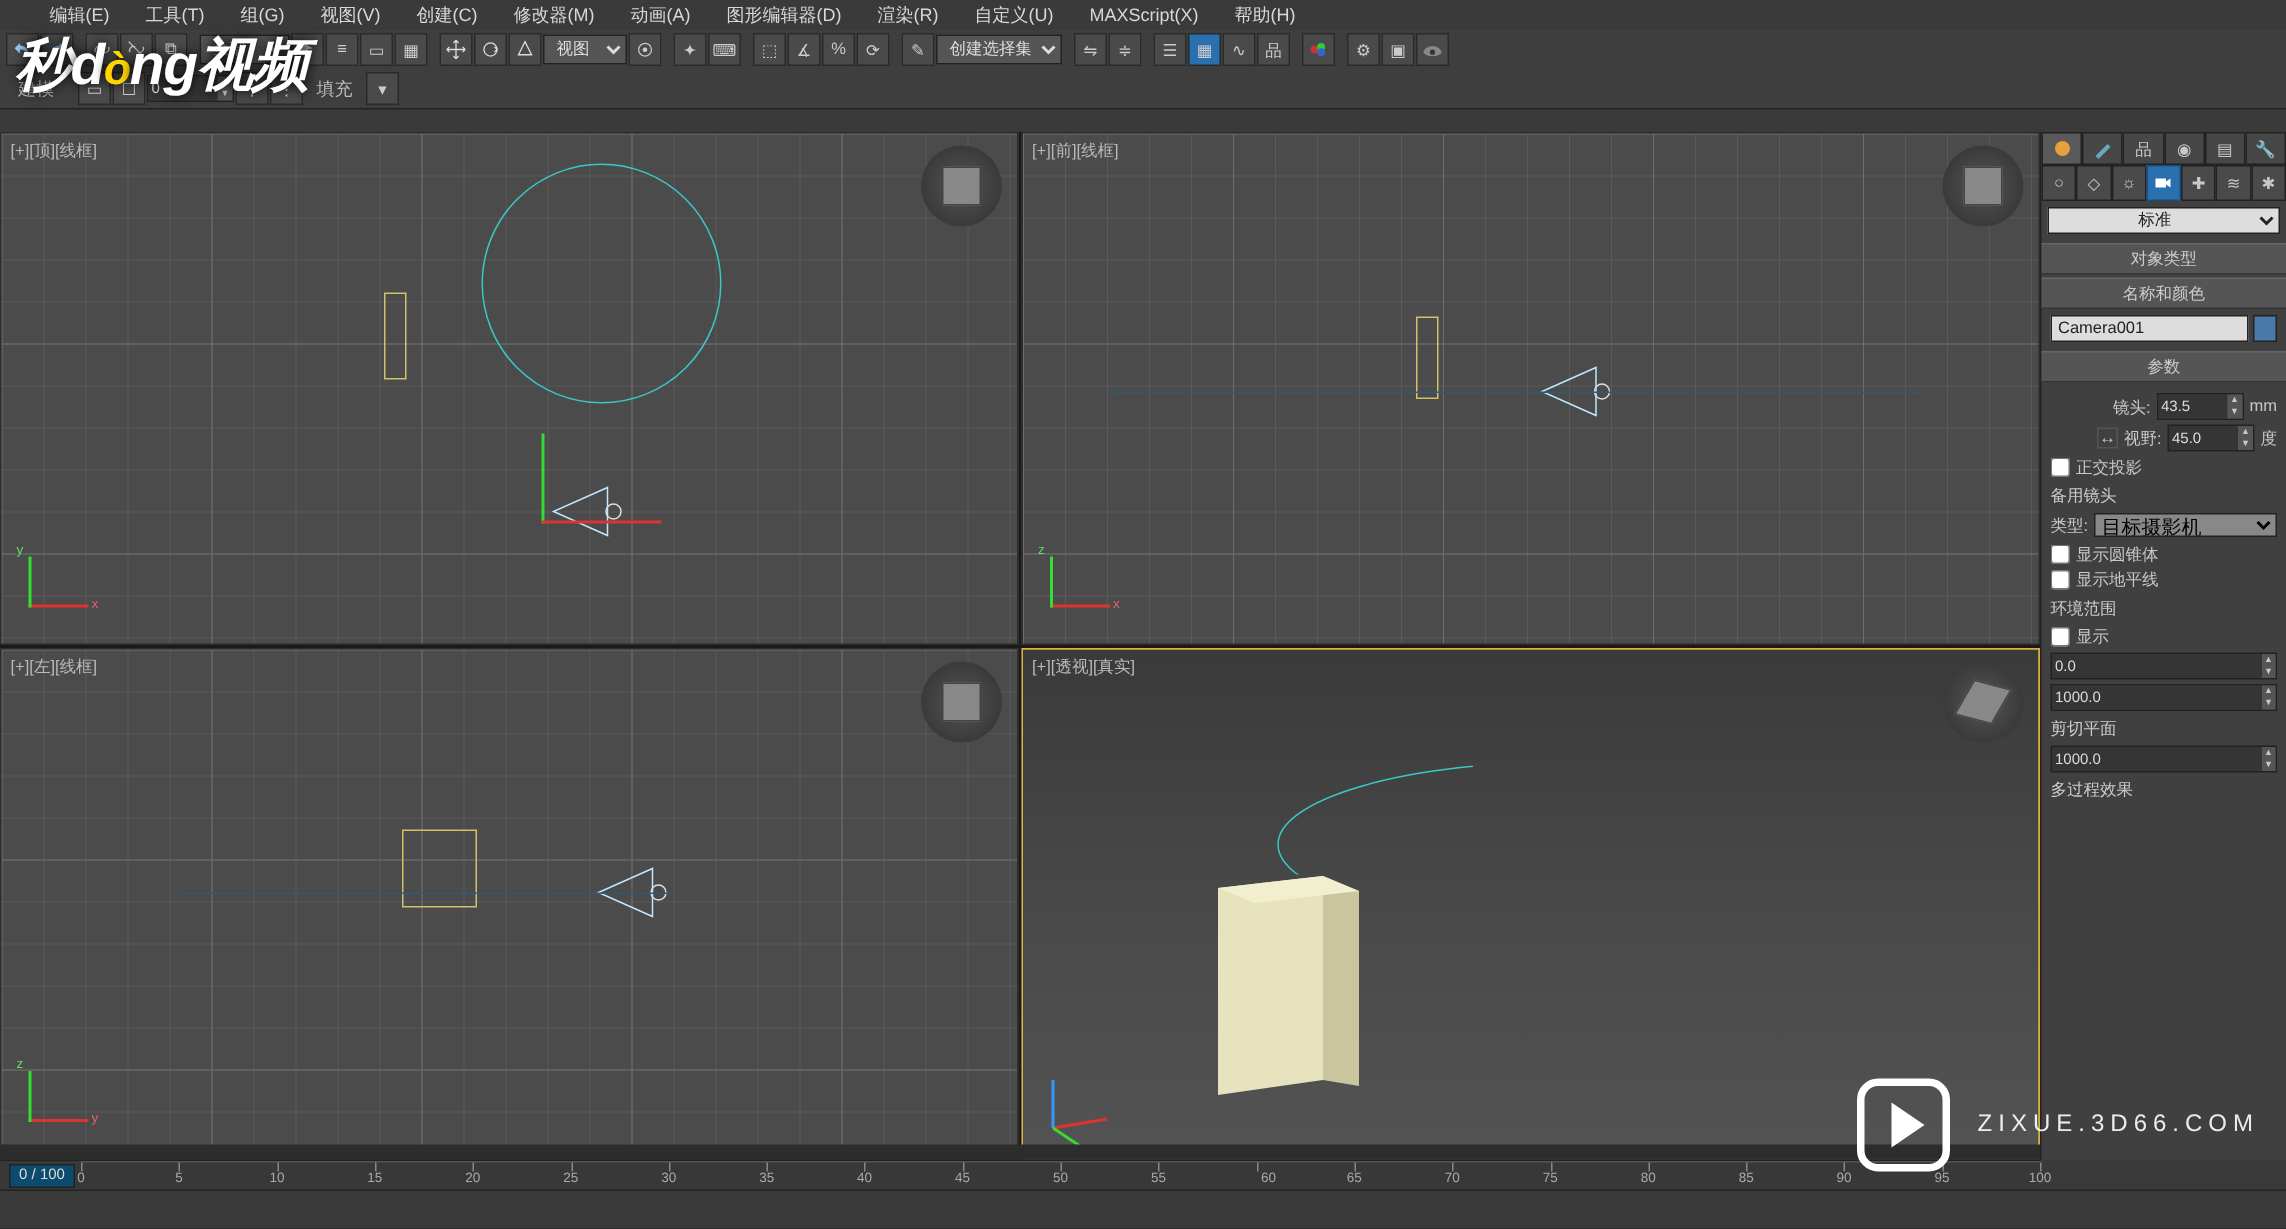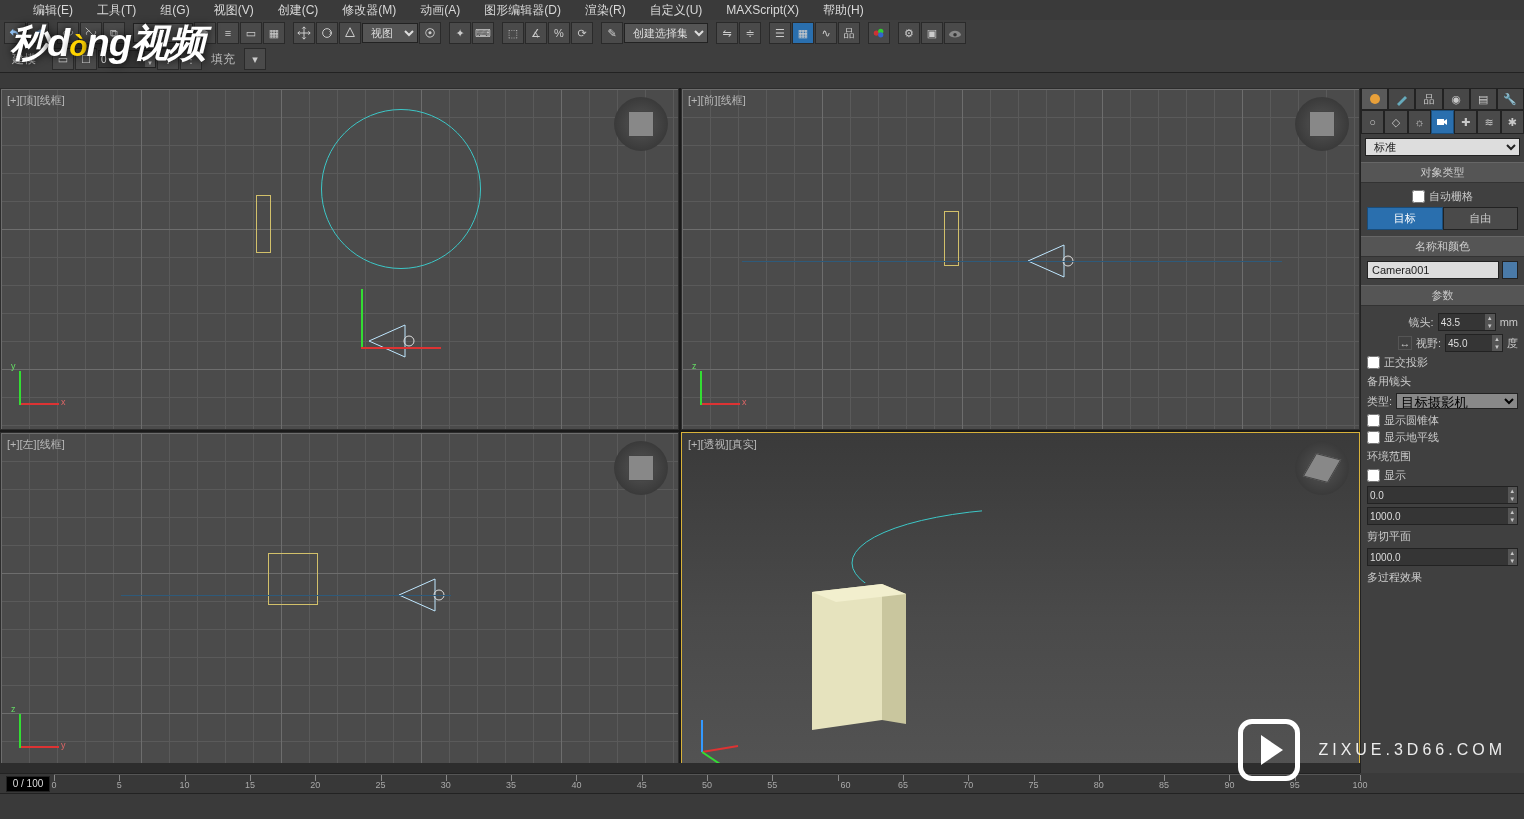--- a/index.html
+++ b/index.html
@@ -145,21 +145,21 @@
 }
 .cmd-tab.on { background: #5a5a5a; }
 .cmd-subtabs { display: flex; height: 24px; }
 .cmd-sub {
   flex: 1; background: #4a4a4a; border: 1px solid #222;
   display: flex; align-items: center; justify-content: center;
 }
 .cmd-sub.on { background: #2a6fae; border-color: #1a4d7a; }
 .cmd-dropdown {
   margin: 4px; height: 18px; background: #ddd; color: #222;
-  border: 1px solid #222; font-size: 11px; padding: 0 4px;
+  border: 1px solid #222; font-size: 11px; padding: 0 4px; text-align: center;
 }
 .rollout-hdr {
   background: #555; text-align: center; padding: 2px 12px;
   border-top: 1px solid #666; border-bottom: 1px solid #333;
   font-size: 11px; color: #ccc; margin-top: 2px;
 }
 .rollout-body { padding: 4px 6px; }
 .row-check { display: flex; align-items: center; gap: 4px; margin: 2px 0; font-size: 11px; }
 .row-check input { accent-color: #777; }
 .two-btn { display: flex; gap: 0; margin-top: 3px; }
@@ -203,21 +203,21 @@
   flex: 1; height: 16px; background: #888; border: 1px solid #222;
 }
 
 .timeline {
   position: absolute; left: 0; right: 164px; bottom: 26px;
   height: 20px; background: #383838;
   display: flex; align-items: center;
   border-top: 1px solid #222;
 }
 .time-cursor {
-  width: 44px; height: 16px; background: #000000;
+  width: 44px; height: 16px; background: #0c4a6e;
   border: 1px solid #222; color: #ddd;
   display: flex; align-items: center; justify-content: center;
   font-size: 10px; margin-left: 6px;
 }
 .time-ticks {
   flex: 1; position: relative; height: 20px;
   border-top: 1px solid #555; margin-left: 4px;
 }
 .tick { position: absolute; top: 0; width: 1px; height: 6px; background: #888; }
 .tick-lbl { position: absolute; top: 5px; font-size: 9px; color: #aaa; transform: translateX(-50%); }
@@ -511,30 +511,20 @@
       </div>
     <div class="cmd-sub">✚</div>
     <div class="cmd-sub">≋</div>
     <div class="cmd-sub">✱</div>
   </div>
   <select class="cmd-dropdown">
     <option>标准</option>
   </select>
 
   <div class="rollout-hdr">对象类型</div>
-  <div class="rollout-body">
-    <label class="row-check" style="justify-content:center">
-      <input type="checkbox" style=""> 
-        <span>自动栅格</span>
-    </label>
-    <div class="two-btn">
-      <div class="b on">目标</div>
-      <div class="b">自由</div>
-    </div>
-  </div>
 
   <div class="rollout-hdr">名称和颜色</div>
   <div class="rollout-body" style="display:flex;gap:3px">
     <input class="name-input" value="Camera001" style="">
     <div style="width:18px;height:18px;background:#4a7aa8;border:1px solid #222"></div>
   </div>
 
   <div class="rollout-hdr">参数</div>
   <div class="rollout-body">
     <div class="param-row">

